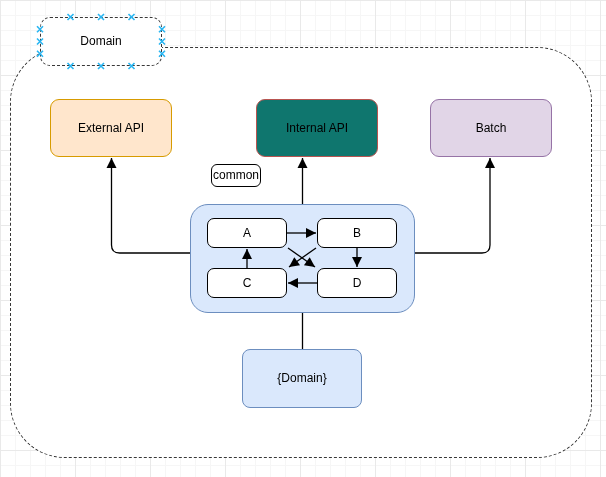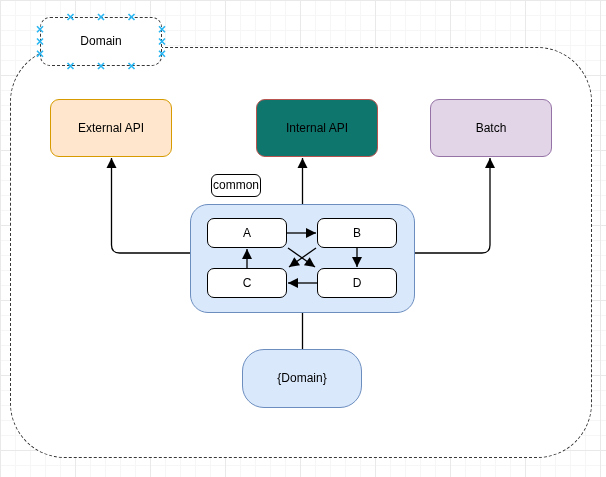--- a/index.html
+++ b/index.html
@@ -40,29 +40,29 @@
     left:40px; top:17px; width:122px; height:49px;
     border:1.3px dashed #383838; border-radius:10px;
     flex-direction:column;
   }
   #external-api { left:50px;  top:99px; width:122px; height:58px;
     background:#FFE6CC; border:1.3px solid #D79B00; border-radius:9px; }
   #internal-api { left:240px; top:99px; width:122px; height:58px;
     background:#0f766e; border:1.3px solid #B85450; border-radius:9px;margin-left:16px; }
   #batch        { left:430px; top:99px; width:122px; height:58px;
     background:#E1D5E7; border:1.3px solid #9673A6; border-radius:9px;text-align:right; }
-  #common-label { left:211px; top:174px; width:50px; height:23px;
+  #common-label { left:211px; top:164px; width:50px; height:23px;
     border:1px solid #000; border-radius:6px; }
   .module { width:80px; height:30px; border:1px solid #000; border-radius:7px; }
   #module-a { left:207px; top:218px; }
   #module-b { left:317px; top:218px; }
   #module-c { left:207px; top:268px; }
   #module-d { left:317px; top:268px; }
   #domain-node { left:242px; top:349px; width:120px; height:59px;
-    background:#DAE8FC; border:1.3px solid #6C8EBF; border-radius:22px; }
+    background:#DAE8FC; border:1.3px solid #6C8EBF; border-radius:8px; }
   .edge { stroke:#000; stroke-width:1.3; fill:none; }
   .cp   { stroke:#29b6f2; stroke-width:1.6; fill:none; }
 </style>
 </head>
 <body>
 
 <div id="outer-rect" class="abs"></div>
 
 <div id="common-group" class="abs"></div>
 

